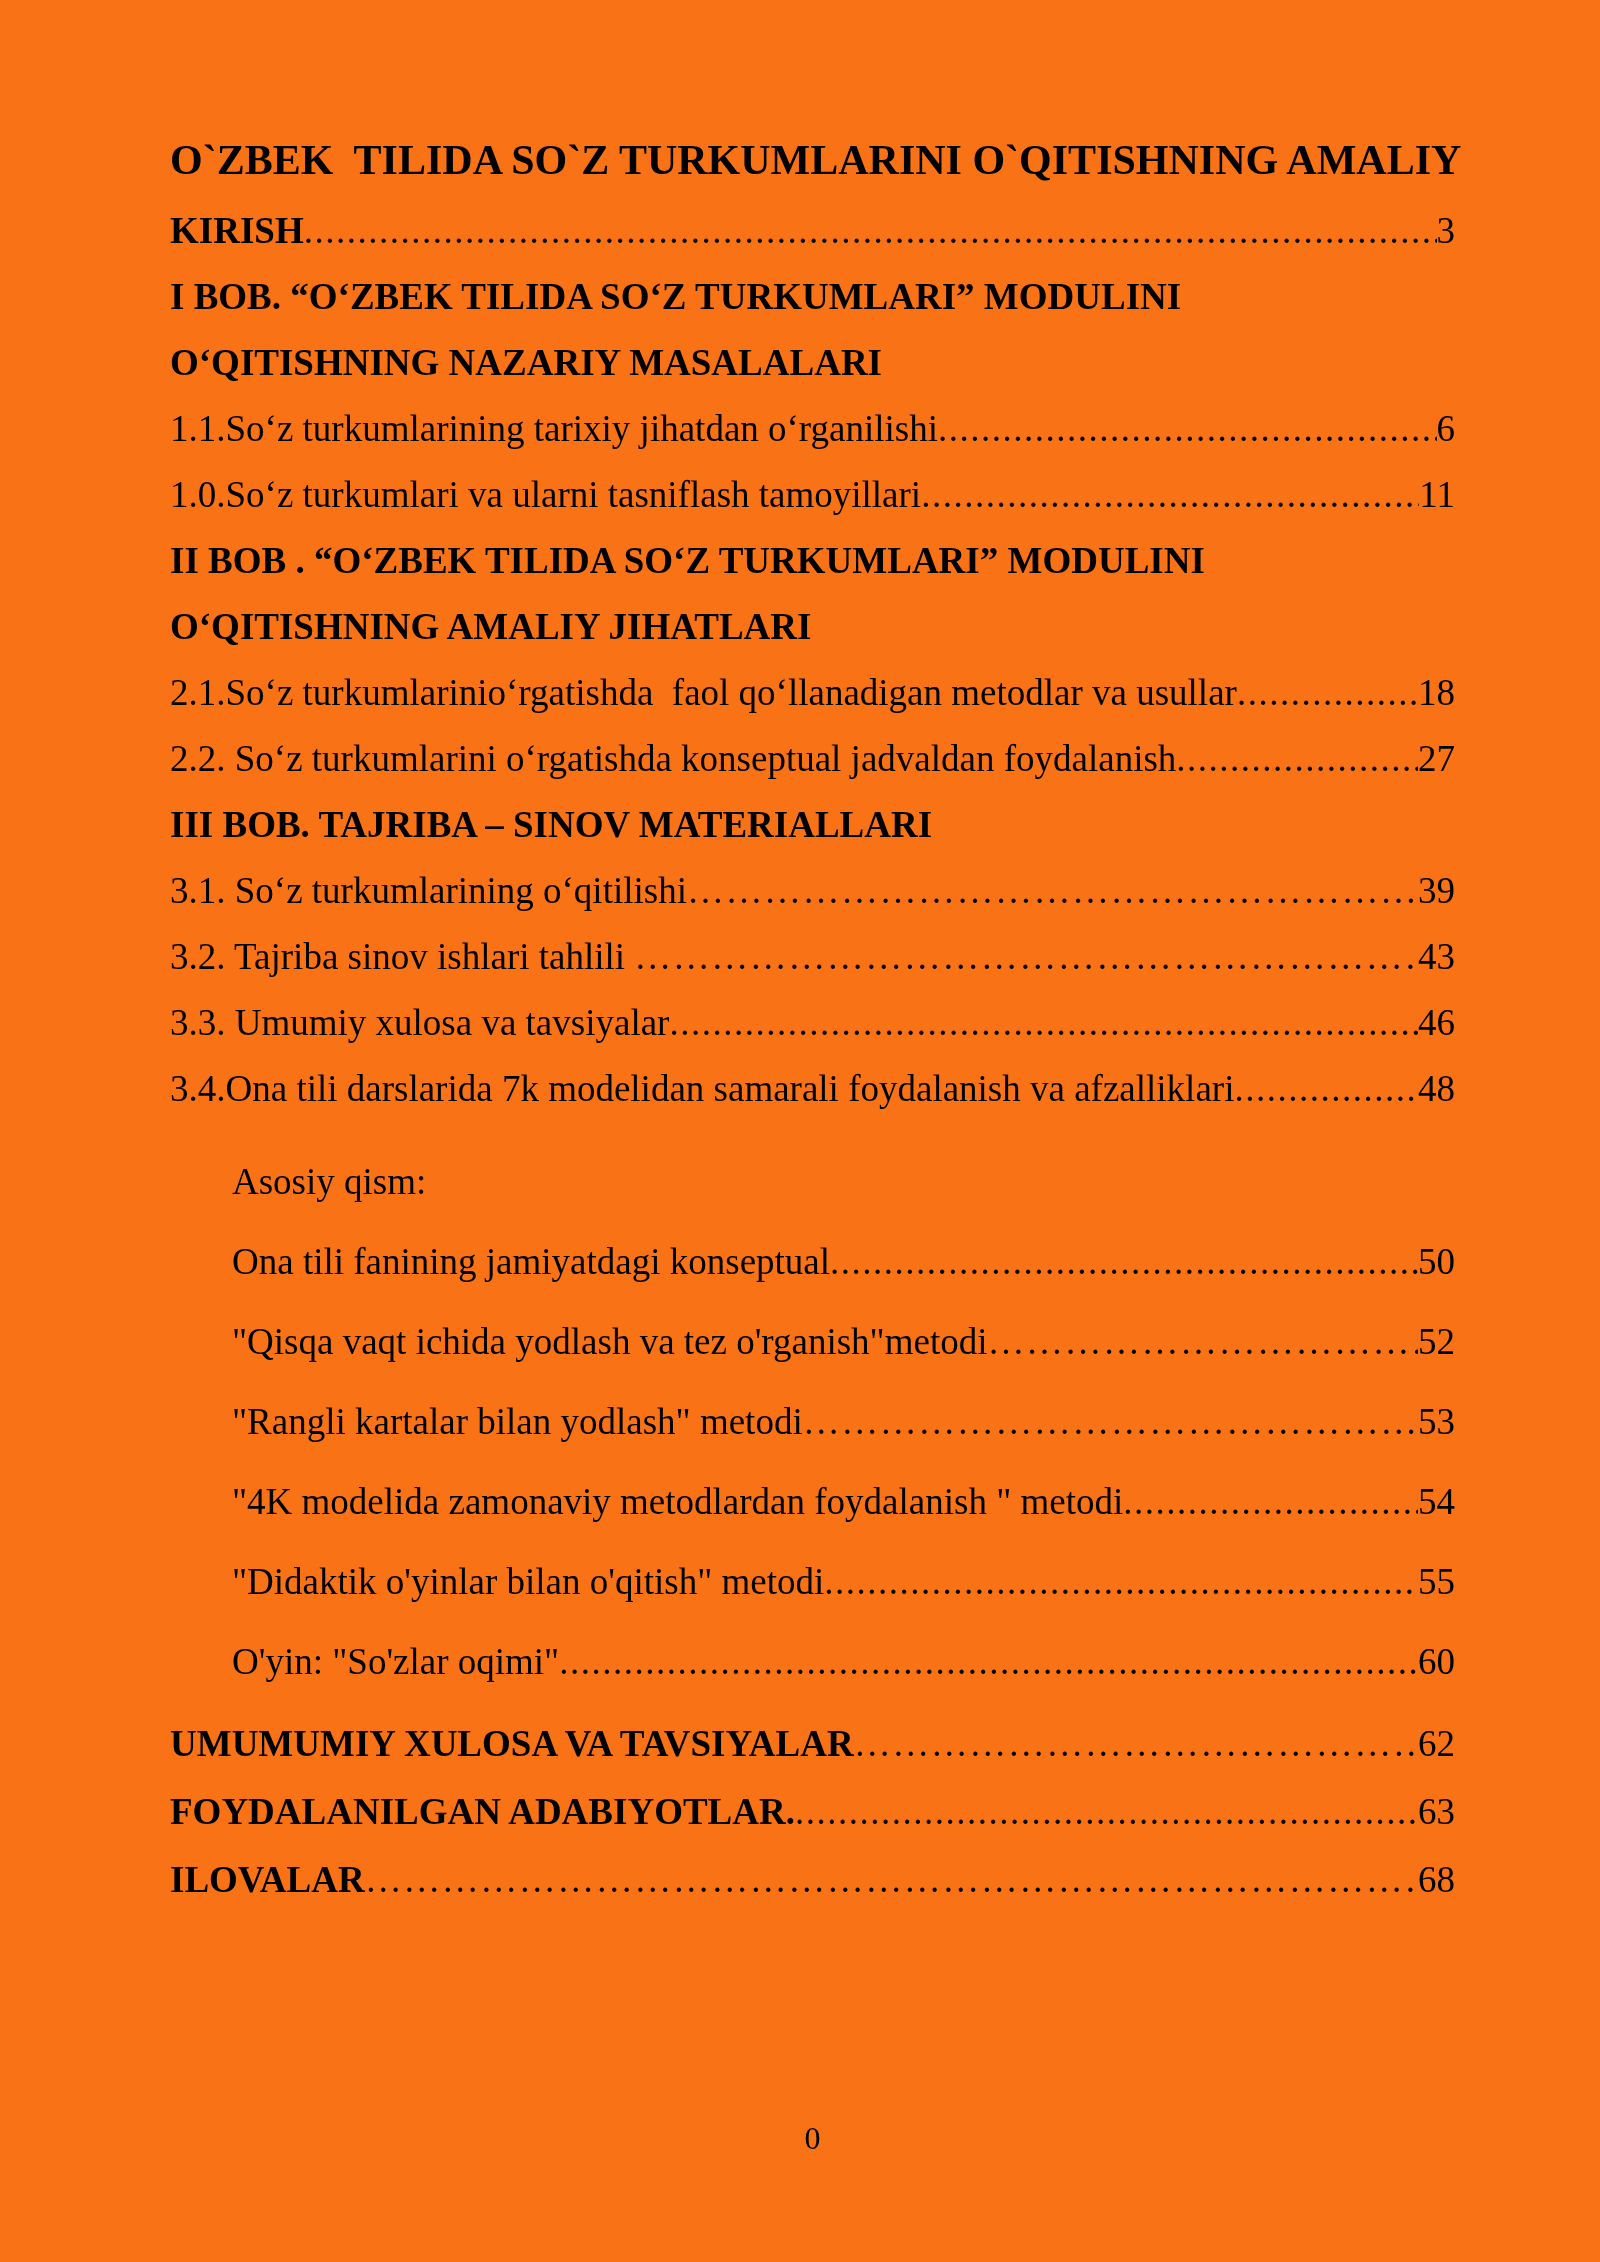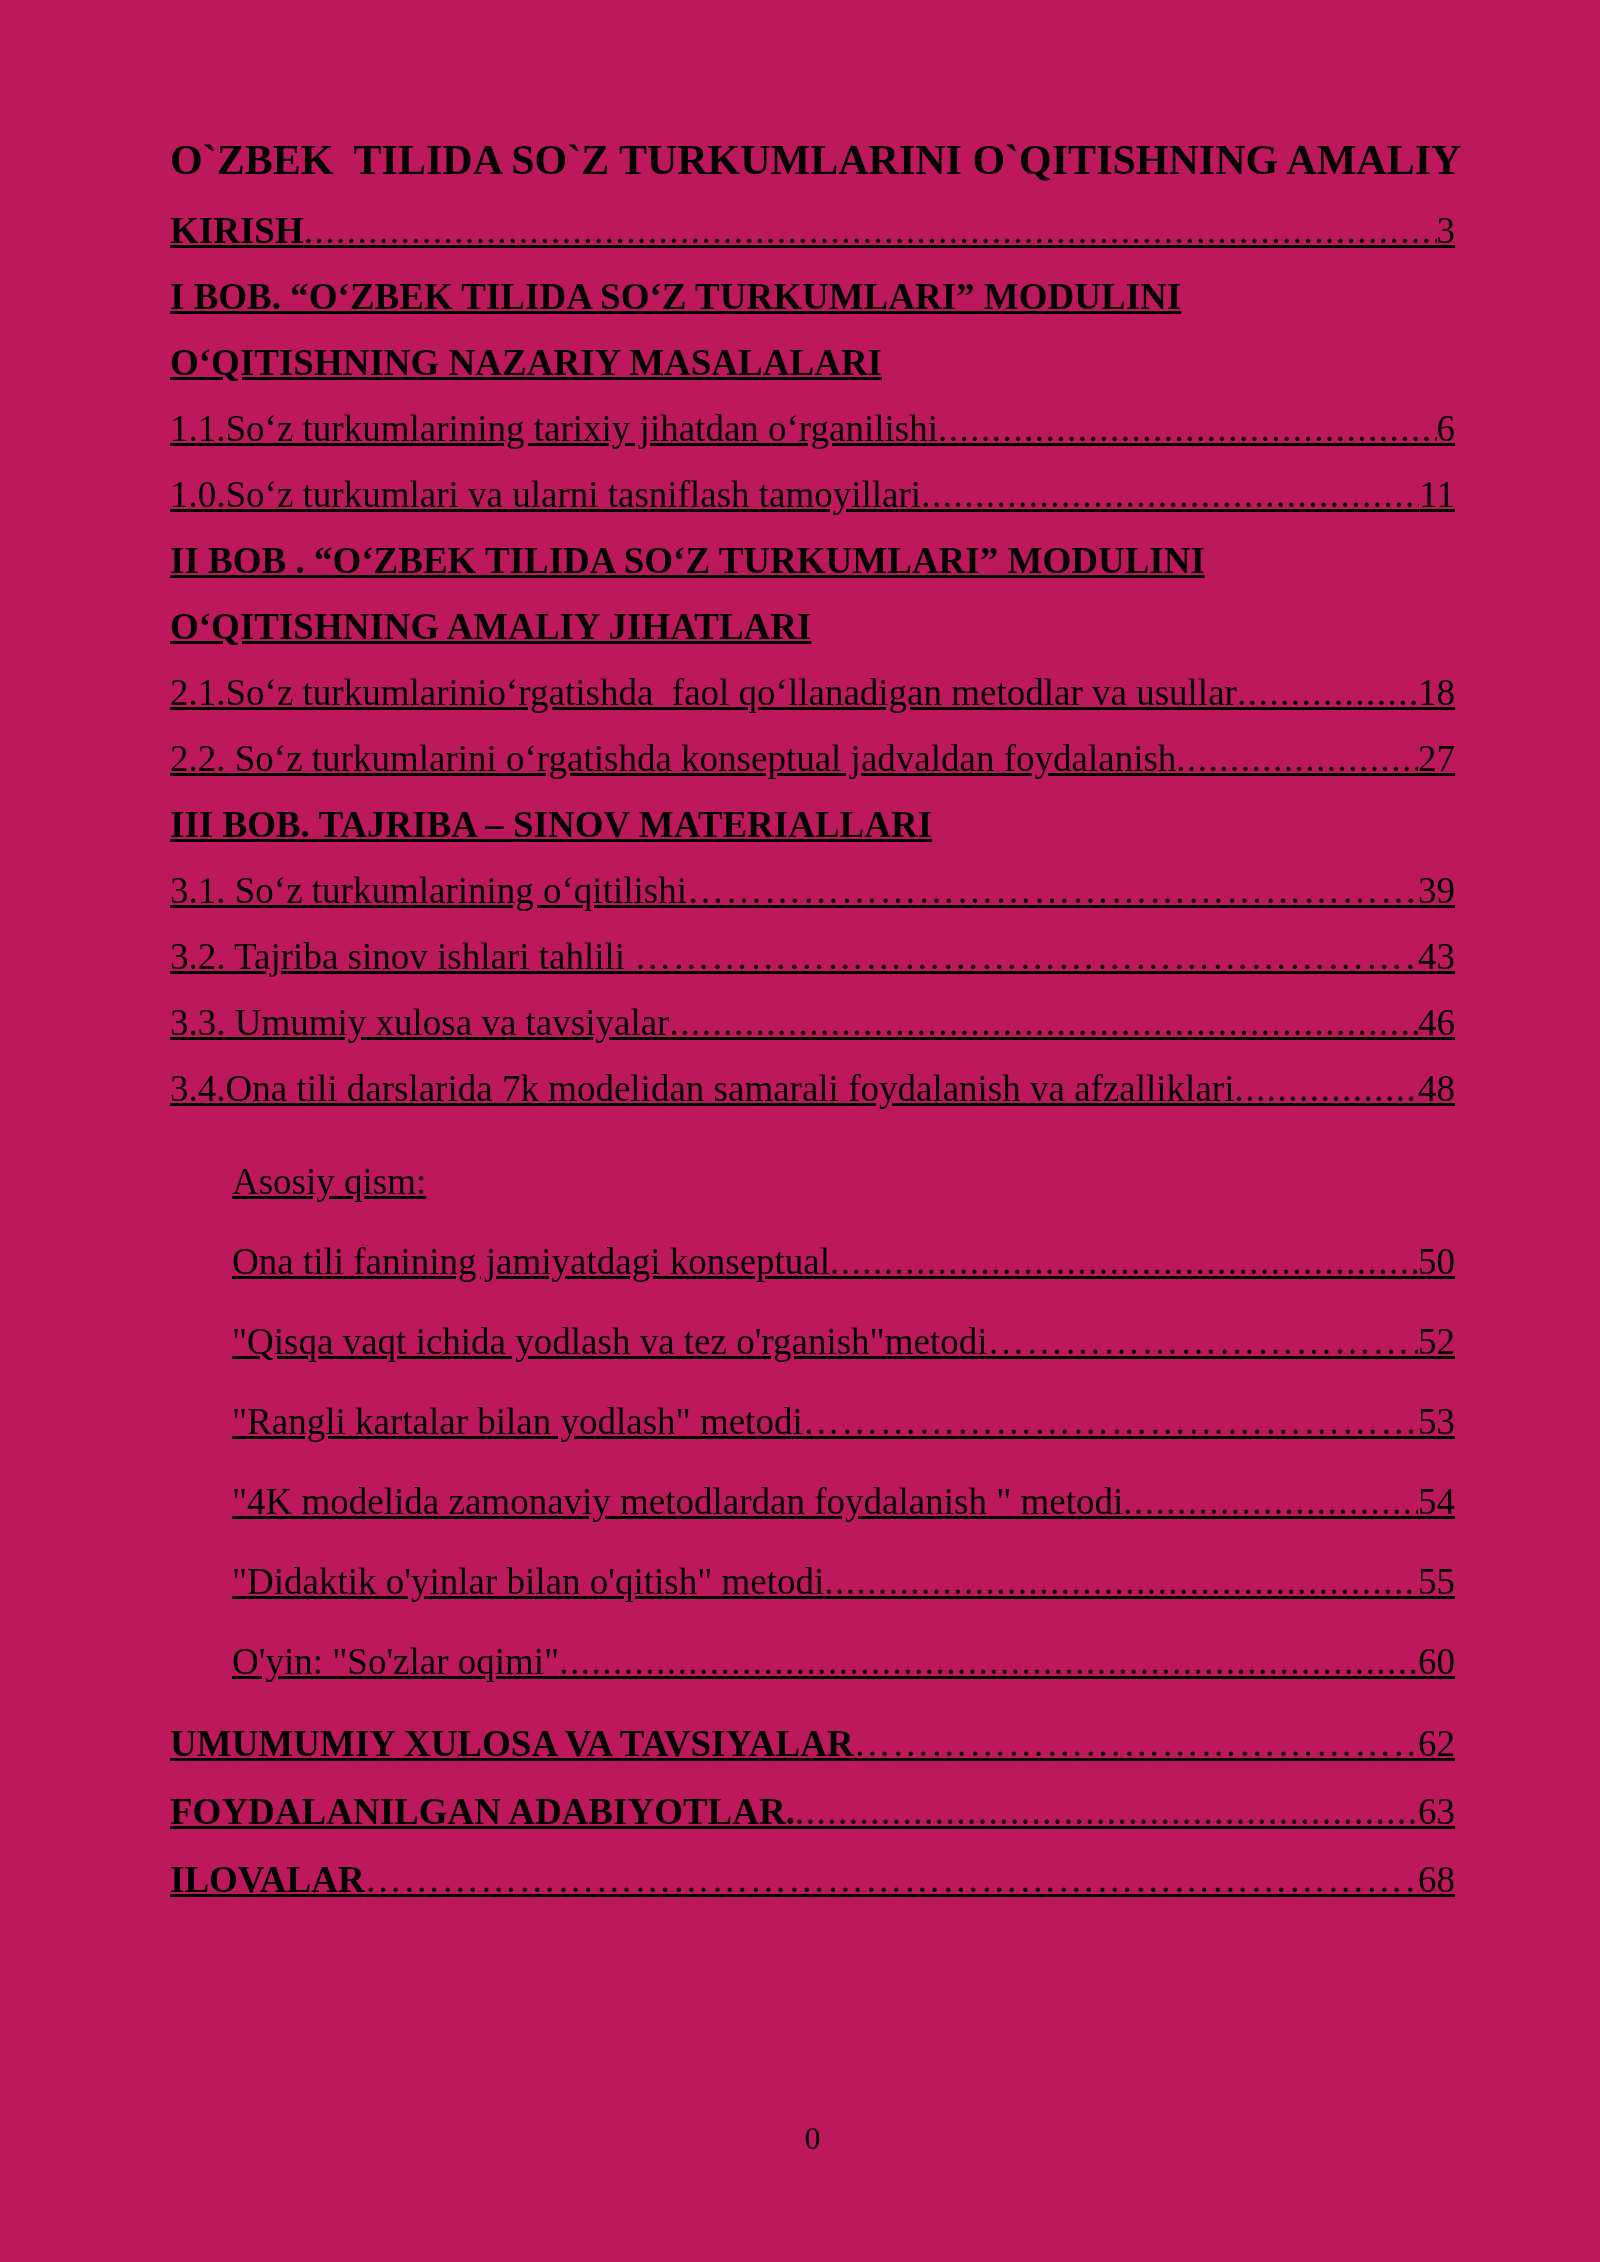--- a/index.html
+++ b/index.html
@@ -1,29 +1,29 @@
 <!DOCTYPE html>
 <html><head>
 <meta charset="utf-8">
 <style>
   * { margin:0; padding:0; box-sizing:border-box; }
   html,body { background:#ffffff; }
   .page {
     position:relative;
     width:1600px; height:2262px;
-    background:#be185d; color:#000000;
+    background:#f97316; color:#000000;
     font-family:"Liberation Serif","DejaVu Serif",serif;
     font-size:37px;
     padding:122px 145px 0 170px;
     overflow:hidden;
   }
   .title { font-size:42px; font-weight:bold; text-align:center; line-height:76px; }
   .tline { display:block; white-space:pre; }
   .subtitle { font-size:39px; font-weight:bold; text-align:center; height:64px; line-height:64px; white-space:pre; }
-  .toc-row { display:flex; align-items:baseline; height:66px; line-height:66px;text-decoration:underline; }
+  .toc-row { display:flex; align-items:baseline; height:66px; line-height:66px; }
   .lbl { flex:0 0 auto; white-space:pre; }
   .leader { flex:1 1 auto; min-width:0; overflow:hidden; white-space:nowrap; letter-spacing:1.5px; }
   .pg { flex:0 0 auto; }
   .bl .lbl { font-weight:bold; }
   .asosiy { margin-top:20px; padding-left:62px; }
   .asosiy .toc-row { height:80px; line-height:80px; }
   .final { margin-top:8px; }
   .final .toc-row { height:68px; line-height:68px; }
   .footer { position:absolute; bottom:105px; left:170px; right:145px; text-align:center; font-size:32px; }
 </style>

